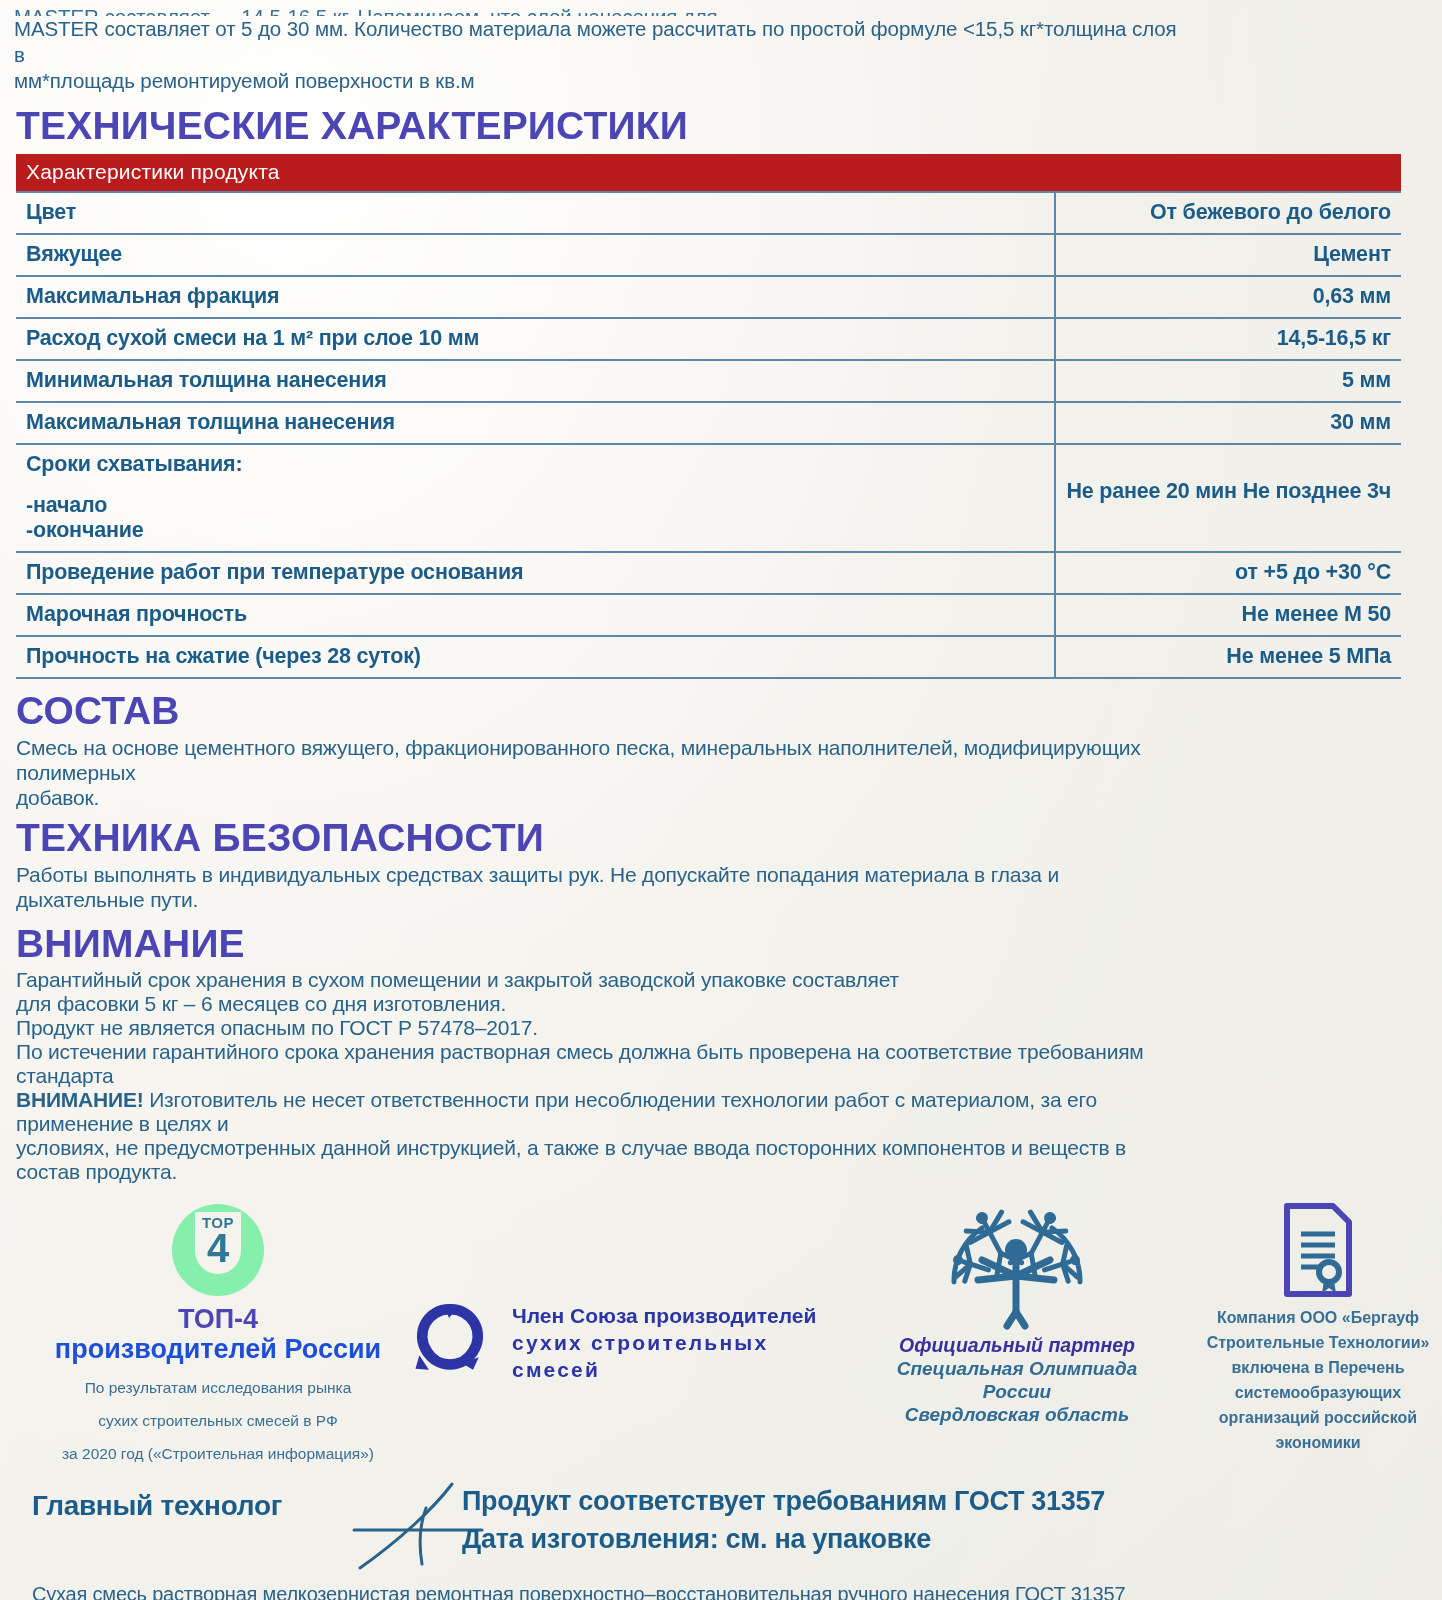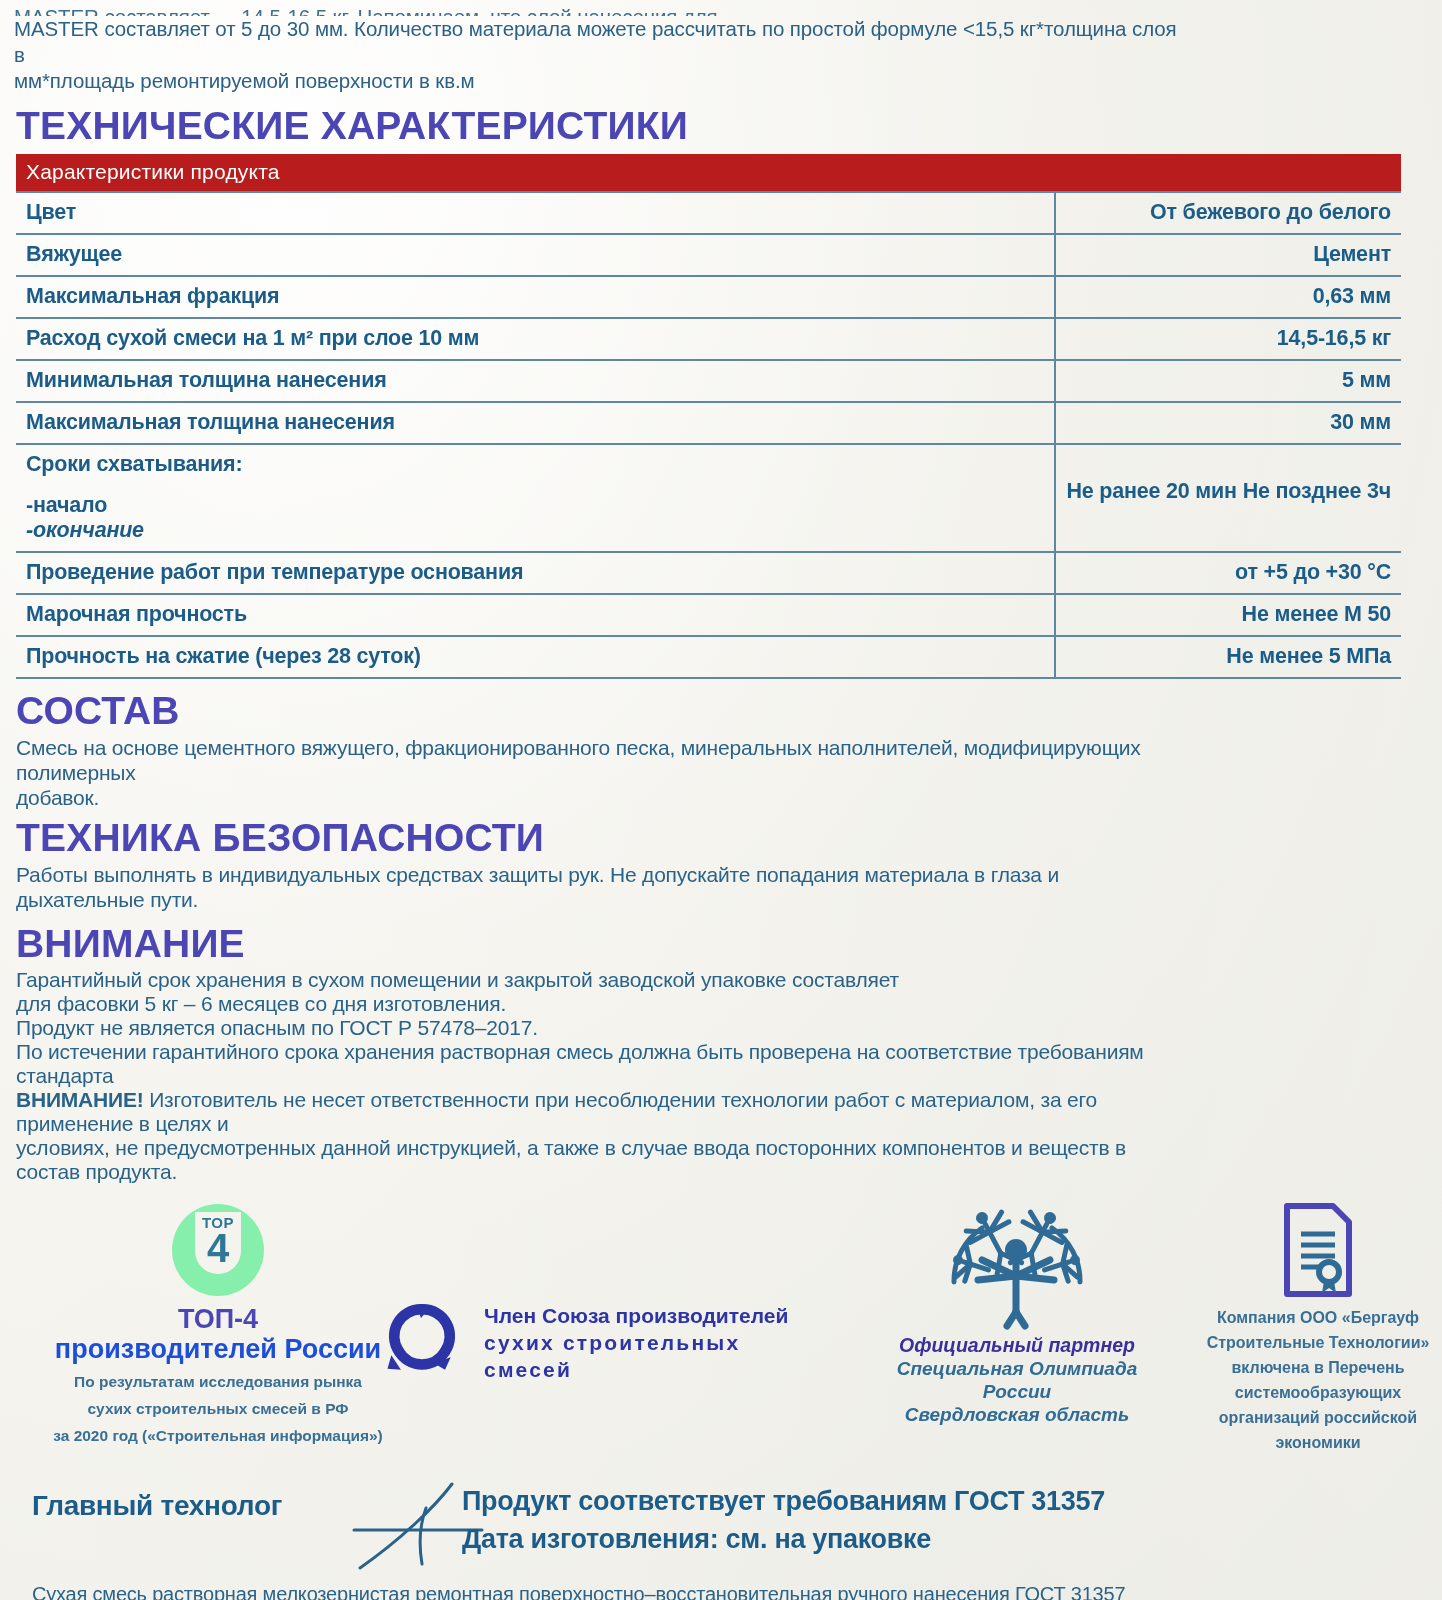--- a/index.html
+++ b/index.html
@@ -81,21 +81,21 @@
   }
   .spec-table tr:last-child td { border-bottom: 2px solid #5e87a6; }
   .spec-table td.k { width: 1070px; }
   .spec-table td.v {
     text-align: right;
     border-left: 2px solid #5e87a6;
     white-space: nowrap;
   }
   .setting-cell .line-a { display: block; }
   .setting-cell .line-b { display: block; margin-top: 16px; }
-  .setting-cell .line-c { display: block; font-style: italic; }
+  .setting-cell .line-c { display: block; }
   .v-setting .blank { display: block; height: 27px; }
 
   
   p.body {
     font-size: 21px;
     line-height: 25px;
     margin: 0 0 0 2px;
     color: #2a6389;
     letter-spacing: -0.2px;
   }
@@ -150,26 +150,26 @@
   }
   .top4 .t1 {
     font-size: 27px; font-weight: bold; color: #4b46b4;
     margin-top: 8px; line-height: 30px;
   }
   .top4 .t2 {
     font-size: 27px; font-weight: bold; color: #1d4ed8;
     line-height: 30px;
   }
   .top4 .cap {
-    font-size: 15.5px; font-weight: bold; color: #3a6f95;
-    line-height: 18px; margin-top: 9px;
-  }
-
-  
-  .union { left: 360px; top: 96px; width: 450px; }
+    font-size: 15.5px; font-weight: normal; color: #3a6f95;
+    line-height: 18px; margin-top: 15px;
+  }
+
+  
+  .union { left: 388px; top: 96px; width: 450px; }
   .union .row { display: flex; align-items: center; gap: 14px; }
   .union .txt {
     text-align: left;
     font-size: 21px; font-weight: bold; color: #2c34a6;
     line-height: 27px;
   }
   .union .txt .l2 { letter-spacing: 2.2px; }
 
   
   .olymp { left: 838px; top: 0px; width: 330px; }

